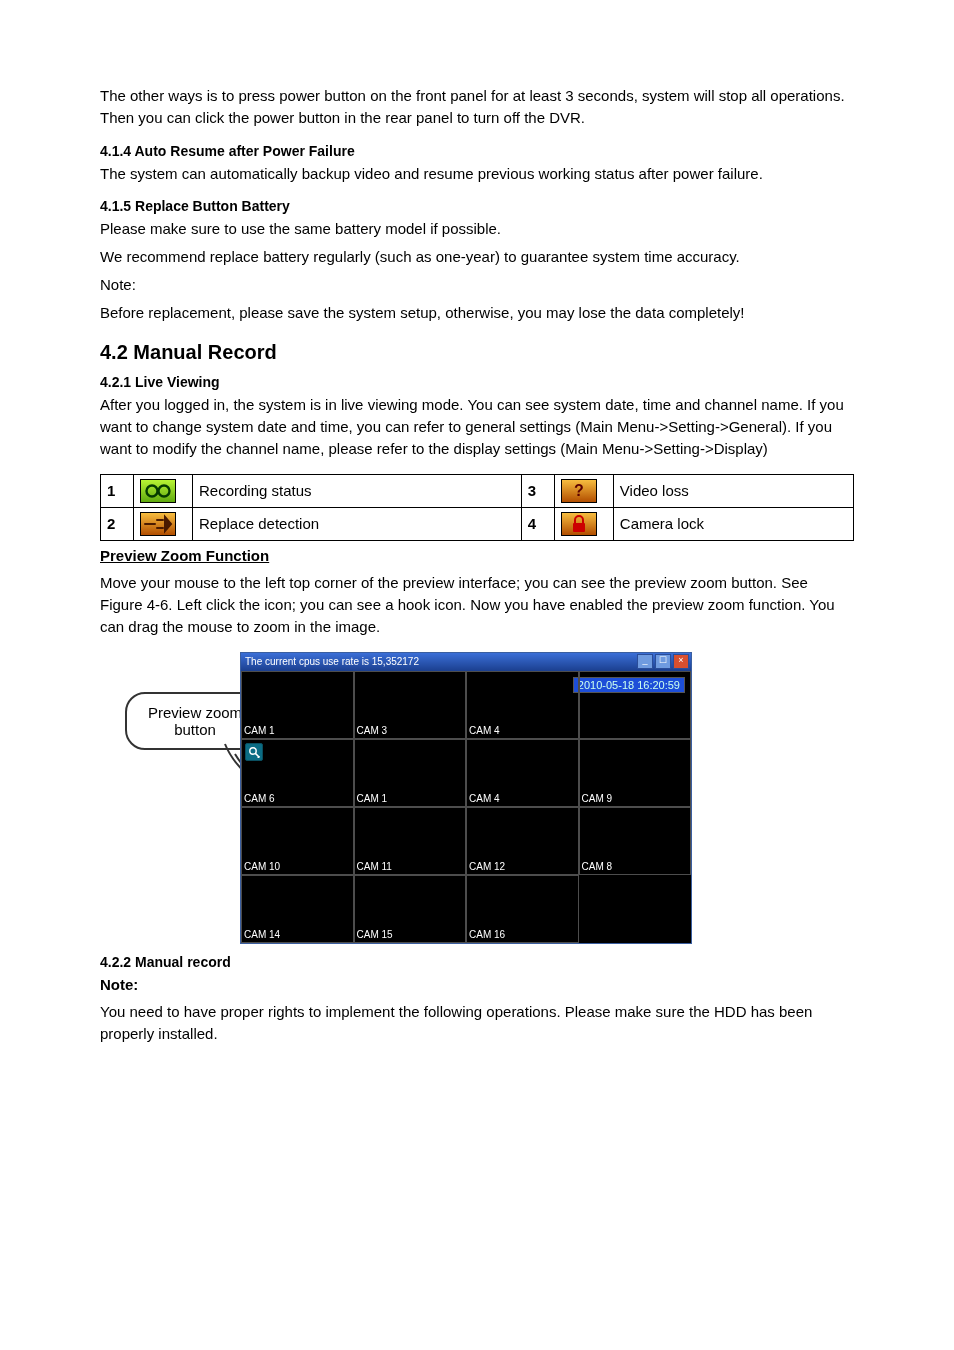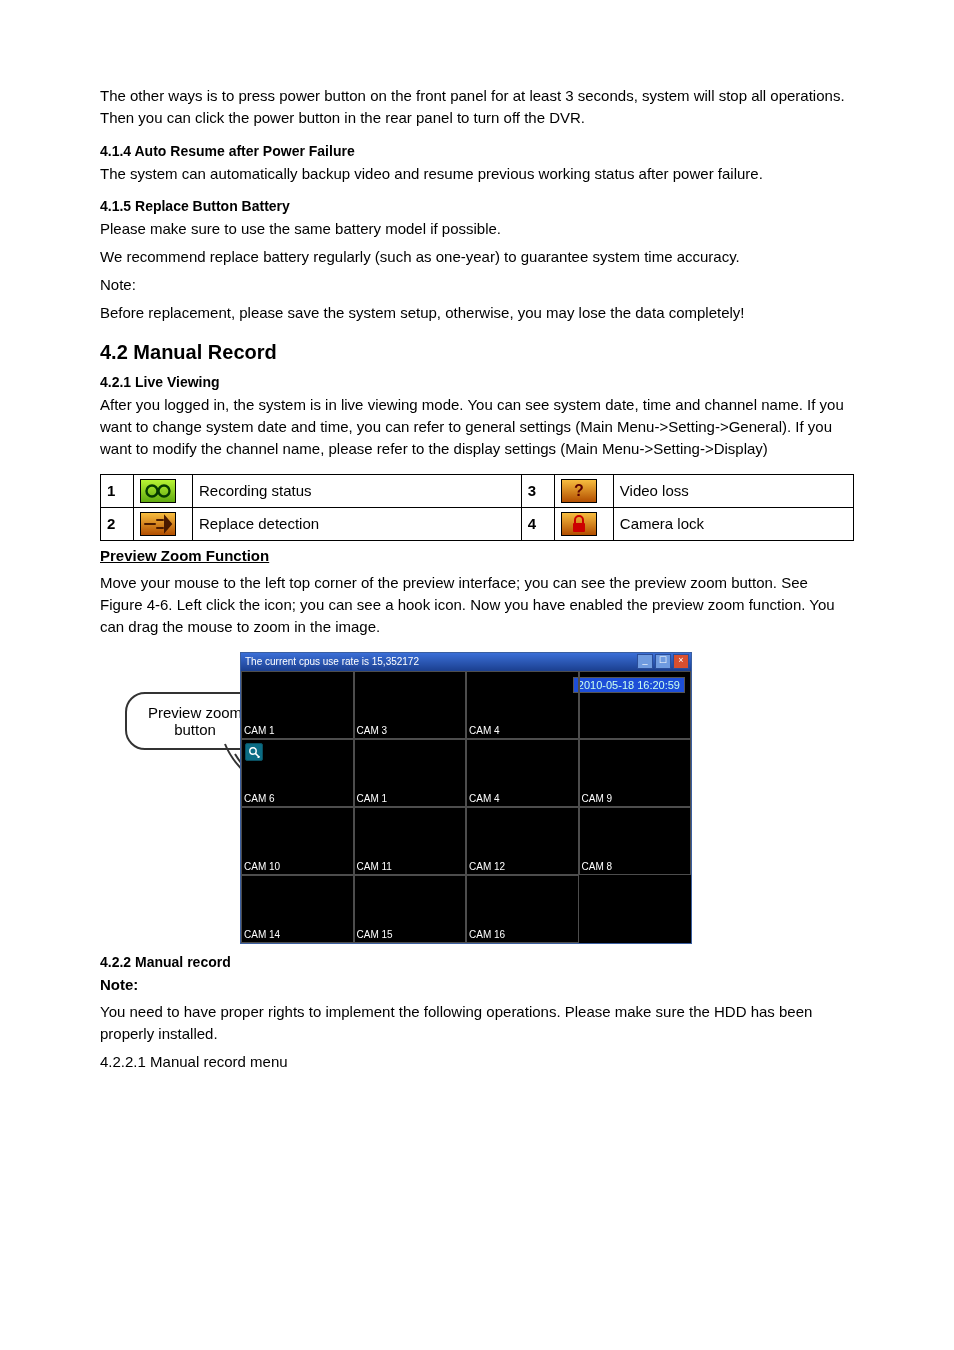--- a/index.html
+++ b/index.html
@@ -324,15 +324,14 @@
         <div class="cell">
             <span class="lbl">CAM 16</span>
           </div>
       </div>
     </div>
   </div>
 
   <h3 class="sec">4.2.2   Manual record</h3>
   <p><b>Note:</b></p>
   <p>You need to have proper rights to implement the following operations. Please make sure the HDD has been properly installed.</p>
-  <p>4.2.2.1  Manual record menu</p>
 
 </div>
 
 </body></html>

